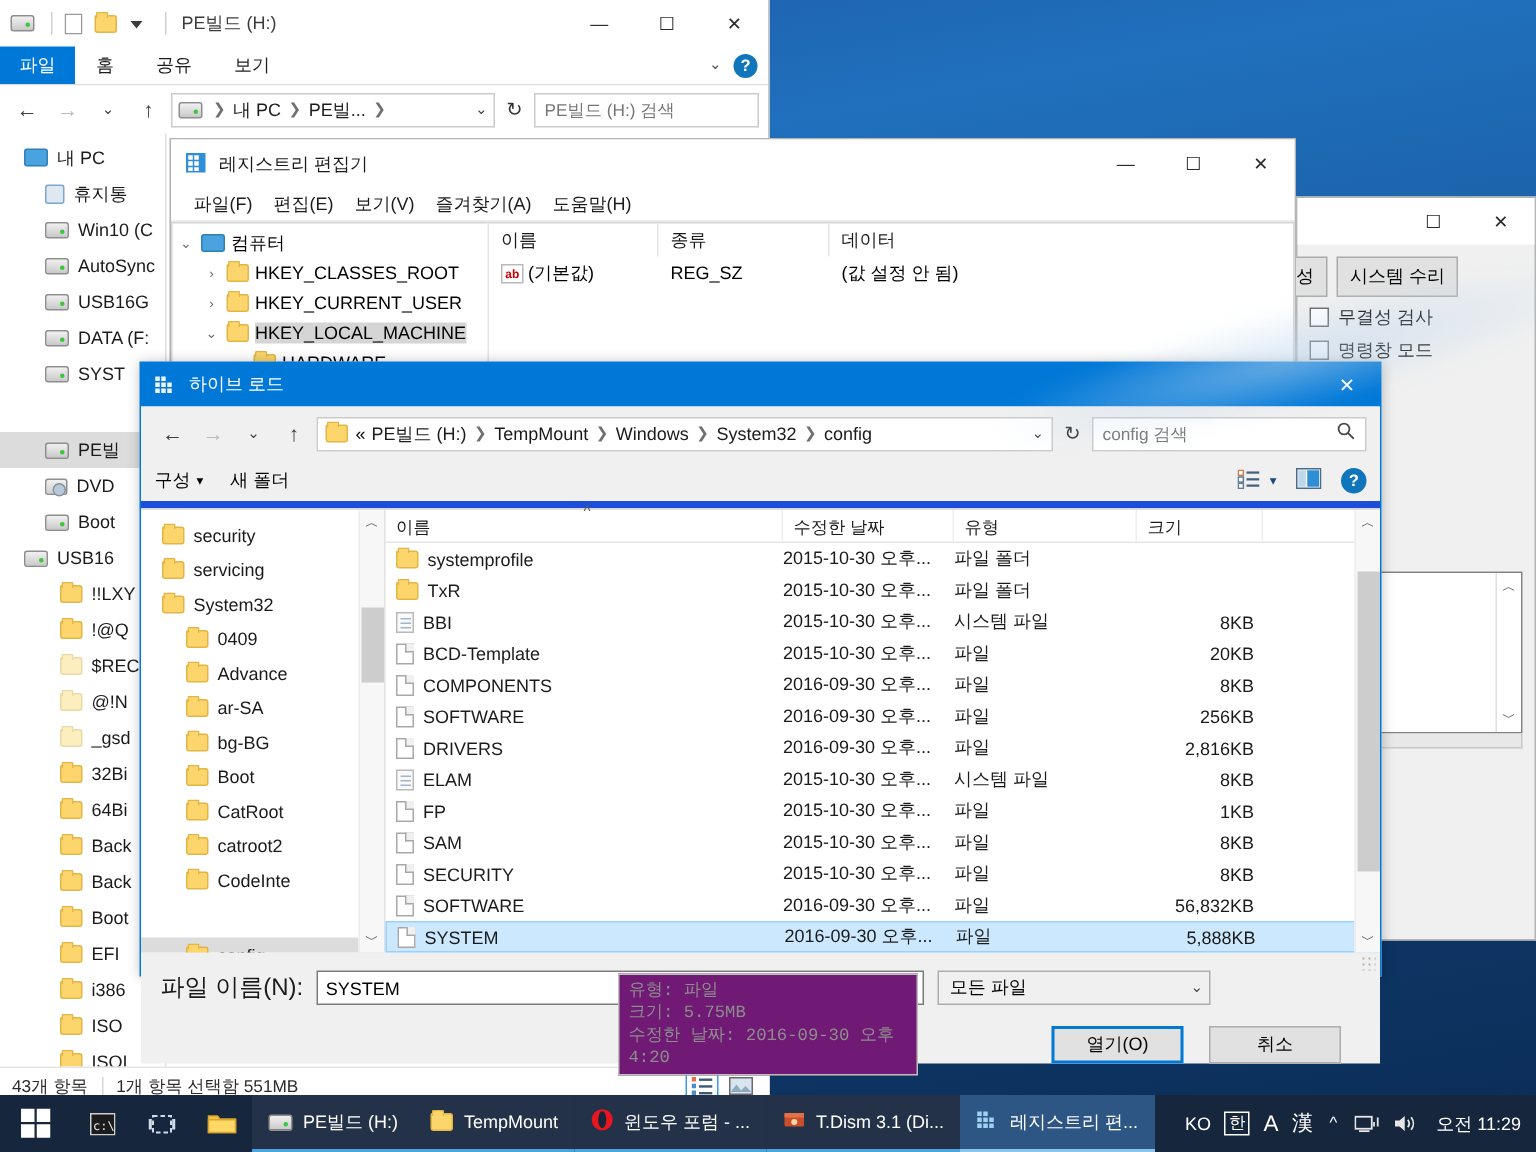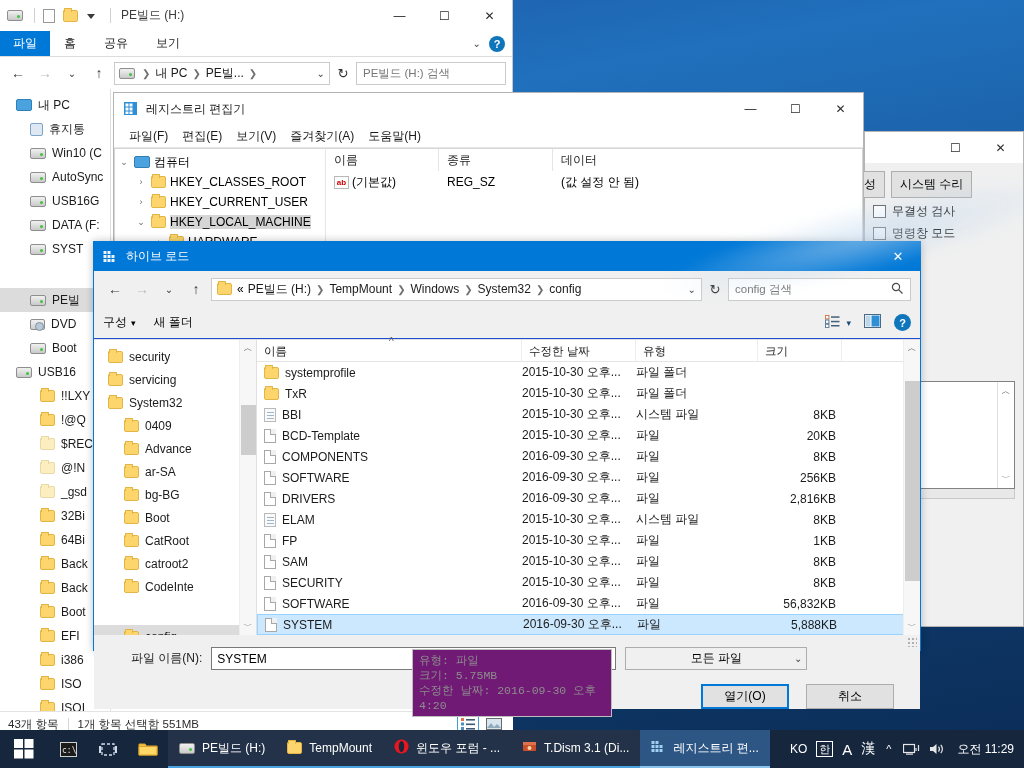--- a/index.html
+++ b/index.html
@@ -112,21 +112,21 @@
 
   
   #hive { left:93px; top:241px; width:828px; height:410px; border:1px solid #0078d7; background:#f0f0f0; box-shadow:0 0 8px rgba(0,0,0,.25);}
   .hv-title { height:29px; background:#0078d7; display:flex; align-items:center; padding-left:9px; color:#fff;}
   .hv-ico { width:15px;height:15px;margin-right:8px;}
   .hv-title-text { font-size:12px; color:#fff;}
   .hv-close { margin-left:auto; width:44px; height:29px; display:flex; align-items:center; justify-content:center; color:#fff; font-size:13px;}
   .hv-addr { height:36px; display:flex; align-items:center; padding:0 9px; gap:3px; background:#f0f0f0;}
   .hv-addrbox { flex:1; height:23px; background:#fff; border:1px solid #cbcbcb; display:flex; align-items:center; padding:0 5px; font-size:12px;}
   .hv-search { width:183px; height:23px; background:#fff; border:1px solid #cbcbcb; display:flex; align-items:center; padding:0 6px; font-size:11.5px; color:#767676;}
-  .hv-tool { height:32px; display:flex; align-items:center; padding:0 9px; font-size:12px; border-bottom:1px solid #1d4ed8;}
+  .hv-tool { height:32px; display:flex; align-items:center; padding:0 9px; font-size:12px; border-bottom:5px solid #1d4ed8;}
   .hv-tool .org { display:flex;align-items:center;gap:4px;padding-right:18px;}
   .hv-tool .newf { padding-right:18px;}
   .hv-tool-right { margin-left:auto; display:flex; align-items:center; gap:13px;}
   .hv-main { display:flex; height:296px; background:#fff; border-top:1px solid #e0e0e0;}
   .hv-nav { width:162px; background:#fff; overflow:hidden; padding-top:5px; position:relative;}
   .hv-nav .nitem { height:23px; }
   .hv-navsb { position:absolute; right:0; top:0; width:17px; height:100%; background:#f7f7f7; border-left:1px solid #ededed; display:flex; flex-direction:column; align-items:center; color:#5a5a5a; font-size:9px;}
   .hv-navsb .thumb { width:15px; background:#cdcdcd; }
   .hv-files { flex:1; border-left:1px solid #e0e0e0; position:relative; background:#fff;}
   .fhead { height:22px; display:flex; font-size:11.5px; color:#1b1b1b; border-bottom:1px solid #e5e5e5;}
@@ -138,24 +138,24 @@
   .frow .c-type { flex:0 0 122px;}
   .frow .c-size { flex:0 0 84px; text-align:right; padding-right:6px;}
   .ico-file { width:12px;height:14px;background:#fff;border:1px solid #a8a8a8;position:relative;}
   .ico-file::after{content:"";position:absolute;right:-1px;top:-1px;width:5px;height:5px;background:#f0f0f0;border-left:1px solid #a8a8a8;border-bottom:1px solid #a8a8a8;}
   .ico-sysfile { width:12px;height:14px;background:#fafafa;border:1px solid #b9b9b9;position:relative;}
   .ico-sysfile::after{content:"";position:absolute;left:2px;top:3px;width:7px;height:1px;background:#9fb6c9;box-shadow:0 3px 0 #9fb6c9,0 6px 0 #9fb6c9;}
   .fsb { position:absolute; right:0; top:0; width:17px; height:100%; background:#f7f7f7; border-left:1px solid #ededed; display:flex; flex-direction:column; align-items:center; color:#5a5a5a; font-size:9px;}
   .fsb .thumb { width:15px; background:#cdcdcd;}
   .hv-bottom { height:auto; background:#f0f0f0; padding:12px 13px 0 13px;}
   .fn-row { display:flex; align-items:center; gap:9px; position:relative;}
-  .fn-label { font-size:12px; color:#1b1b1b;margin-left:24px;}
+  .fn-label { font-size:16px; color:#1b1b1b;}
   .fn-combo { flex:0 0 405px; height:23px; background:#fff; border:1px solid #7a7a7a; display:flex; align-items:center; padding:0 5px; font-size:12px; position:relative;}
   .fn-arrow { position:absolute; right:4px; color:#444; font-size:10px;}
-  .filter-combo { flex:0 0 182px; height:23px; background:#f0f0f0; border:1px solid #adadad; display:flex; align-items:center; padding:0 7px; font-size:12px; position:relative;justify-content:center;}
+  .filter-combo { flex:0 0 182px; height:23px; background:#f0f0f0; border:1px solid #adadad; display:flex; align-items:center; padding:0 7px; font-size:12px; position:relative;}
   .btn-row { display:flex; gap:17px; justify-content:flex-end; padding:14px 13px 0 0; }
   .bigbtn { width:88px; height:25px; border:1px solid #adadad; background:#e1e1e1; font-size:12px; display:flex; align-items:center; justify-content:center;}
   .bigbtn.primary { border:2px solid #0078d7; background:#e1e1e1;}
   .tooltip { position:absolute; left:305px; top:2px; width:200px; background:#701a75; border:1px solid #bdbdbd; padding:3px 6px; font-size:11.5px; color:#8d8d8d; line-height:15px; z-index:5;font-family:Liberation Mono, monospace;}
   .grip { position:absolute; right:3px; bottom:3px; width:10px; height:10px;
     background-image: radial-gradient(#b0b0b0 1px, transparent 1px);
     background-size:4px 4px;}
 
   
   #taskbar { position:absolute; left:0; bottom:0; width:1024px; height:38px; background:#16263d; display:flex; align-items:center; color:#fff; font-size:12px;}

